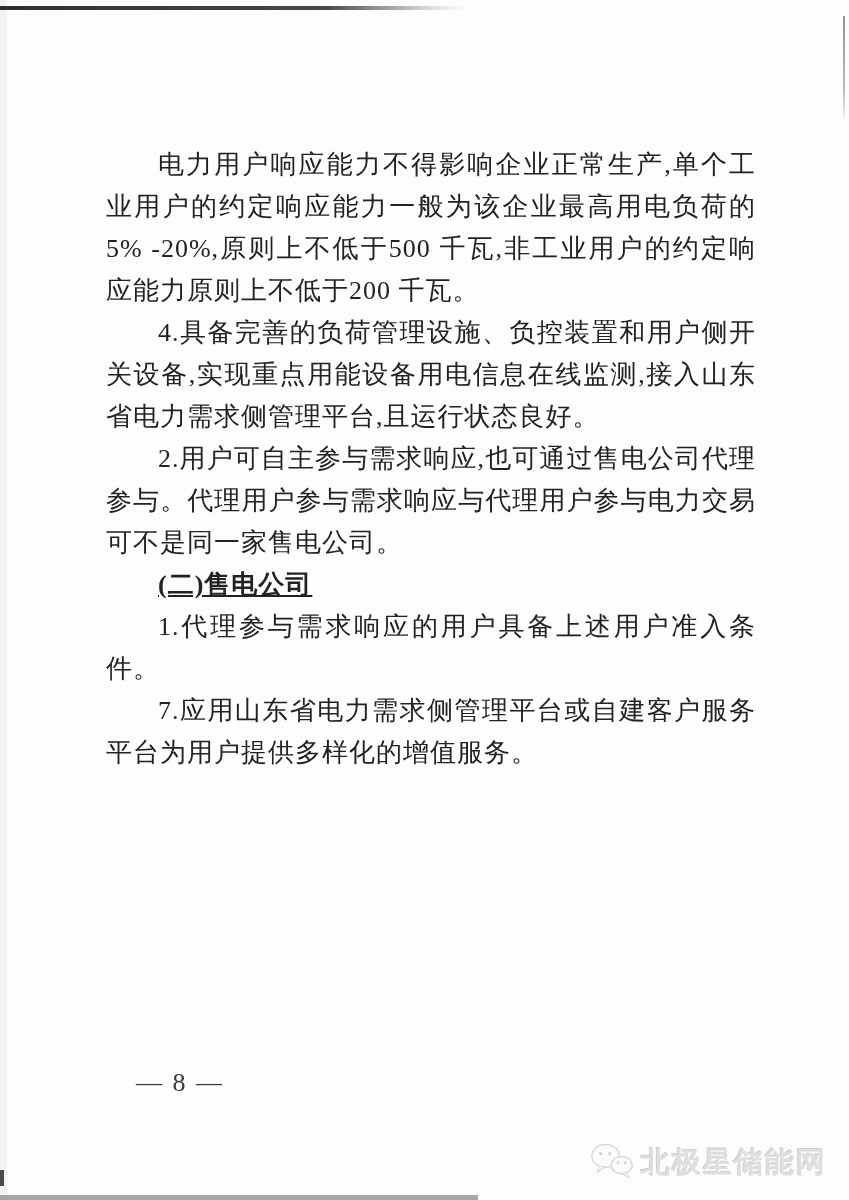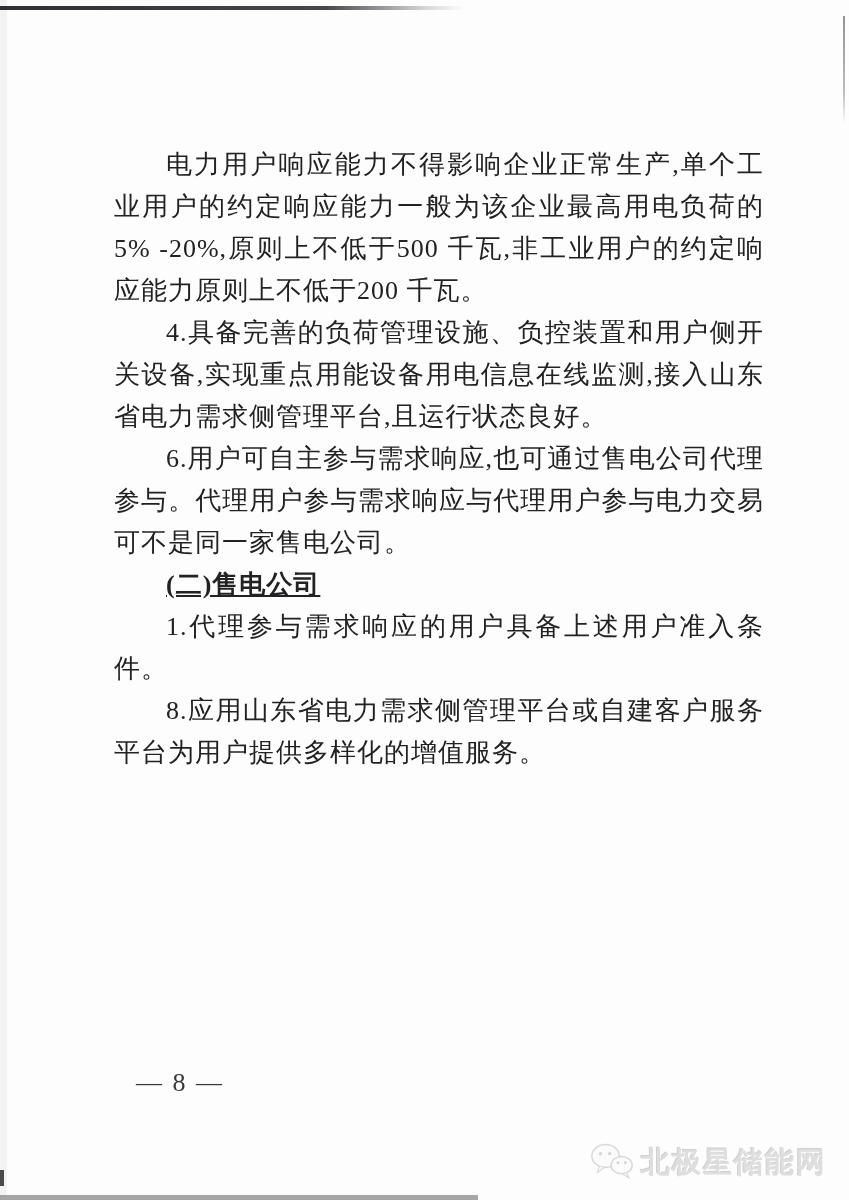--- a/index.html
+++ b/index.html
@@ -45,21 +45,21 @@
   }
   
   .artifact-bottom-strip {
     position: absolute;
     left: 0; bottom: 0;
     width: 478px; height: 5px;
     background: #a6a6a6;
   }
   .doc-body {
     position: absolute;
-    left: 114px; top: 144px;
+    left: 106px; top: 144px;
     width: 650px;
     font-size: 26px;
     line-height: 42px;
     color: #222225;
     text-align: justify;
     text-justify: inter-ideograph;
     letter-spacing: 1px;
   }
   .doc-body p {
     margin: 0;
@@ -99,24 +99,24 @@
 
   <div class="edge-band-left"></div>
   <div class="artifact-top-line"></div>
   <div class="artifact-right-line"></div>
   <div class="artifact-left-tick"></div>
   <div class="artifact-bottom-strip"></div>
 
   <div class="doc-body">
     <p>电力用户响应能力不得影响企业正常生产,单个工业用户的约定响应能力一般为该企业最高用电负荷的5% -20%,原则上不低于500 千瓦,非工业用户的约定响应能力原则上不低于200 千瓦。</p>
     <p>4.具备完善的负荷管理设施、负控装置和用户侧开关设备,实现重点用能设备用电信息在线监测,接入山东省电力需求侧管理平台,且运行状态良好。</p>
-    <p>6.用户可自主参与需求响应,也可通过售电公司代理参与。代理用户参与需求响应与代理用户参与电力交易可不是同一家售电公司。</p>
+    <p>2.用户可自主参与需求响应,也可通过售电公司代理参与。代理用户参与需求响应与代理用户参与电力交易可不是同一家售电公司。</p>
     <p class="section-heading">(二)售电公司</p>
     <p>1.代理参与需求响应的用户具备上述用户准入条件。</p>
-    <p>8.应用山东省电力需求侧管理平台或自建客户服务平台为用户提供多样化的增值服务。</p>
+    <p>7.应用山东省电力需求侧管理平台或自建客户服务平台为用户提供多样化的增值服务。</p>
   </div>
 
   <div class="page-number">— 8 —</div>
 
   <div class="watermark">
     <span>
       <svg width="44" height="38" viewBox="0 0 48 41" xmlns="http://www.w3.org/2000/svg">
         <ellipse cx="17" cy="15" rx="15" ry="12.5" fill="#fbfbfb" stroke="#d8d8d8" stroke-width="1.6"></ellipse>
         <path d="M10 26 L8 33 L16 27 Z" fill="#fbfbfb" stroke="#d8d8d8" stroke-width="1.2"></path>
         <circle cx="11.5" cy="12.5" r="1.8" fill="#d4d4d4"></circle>

